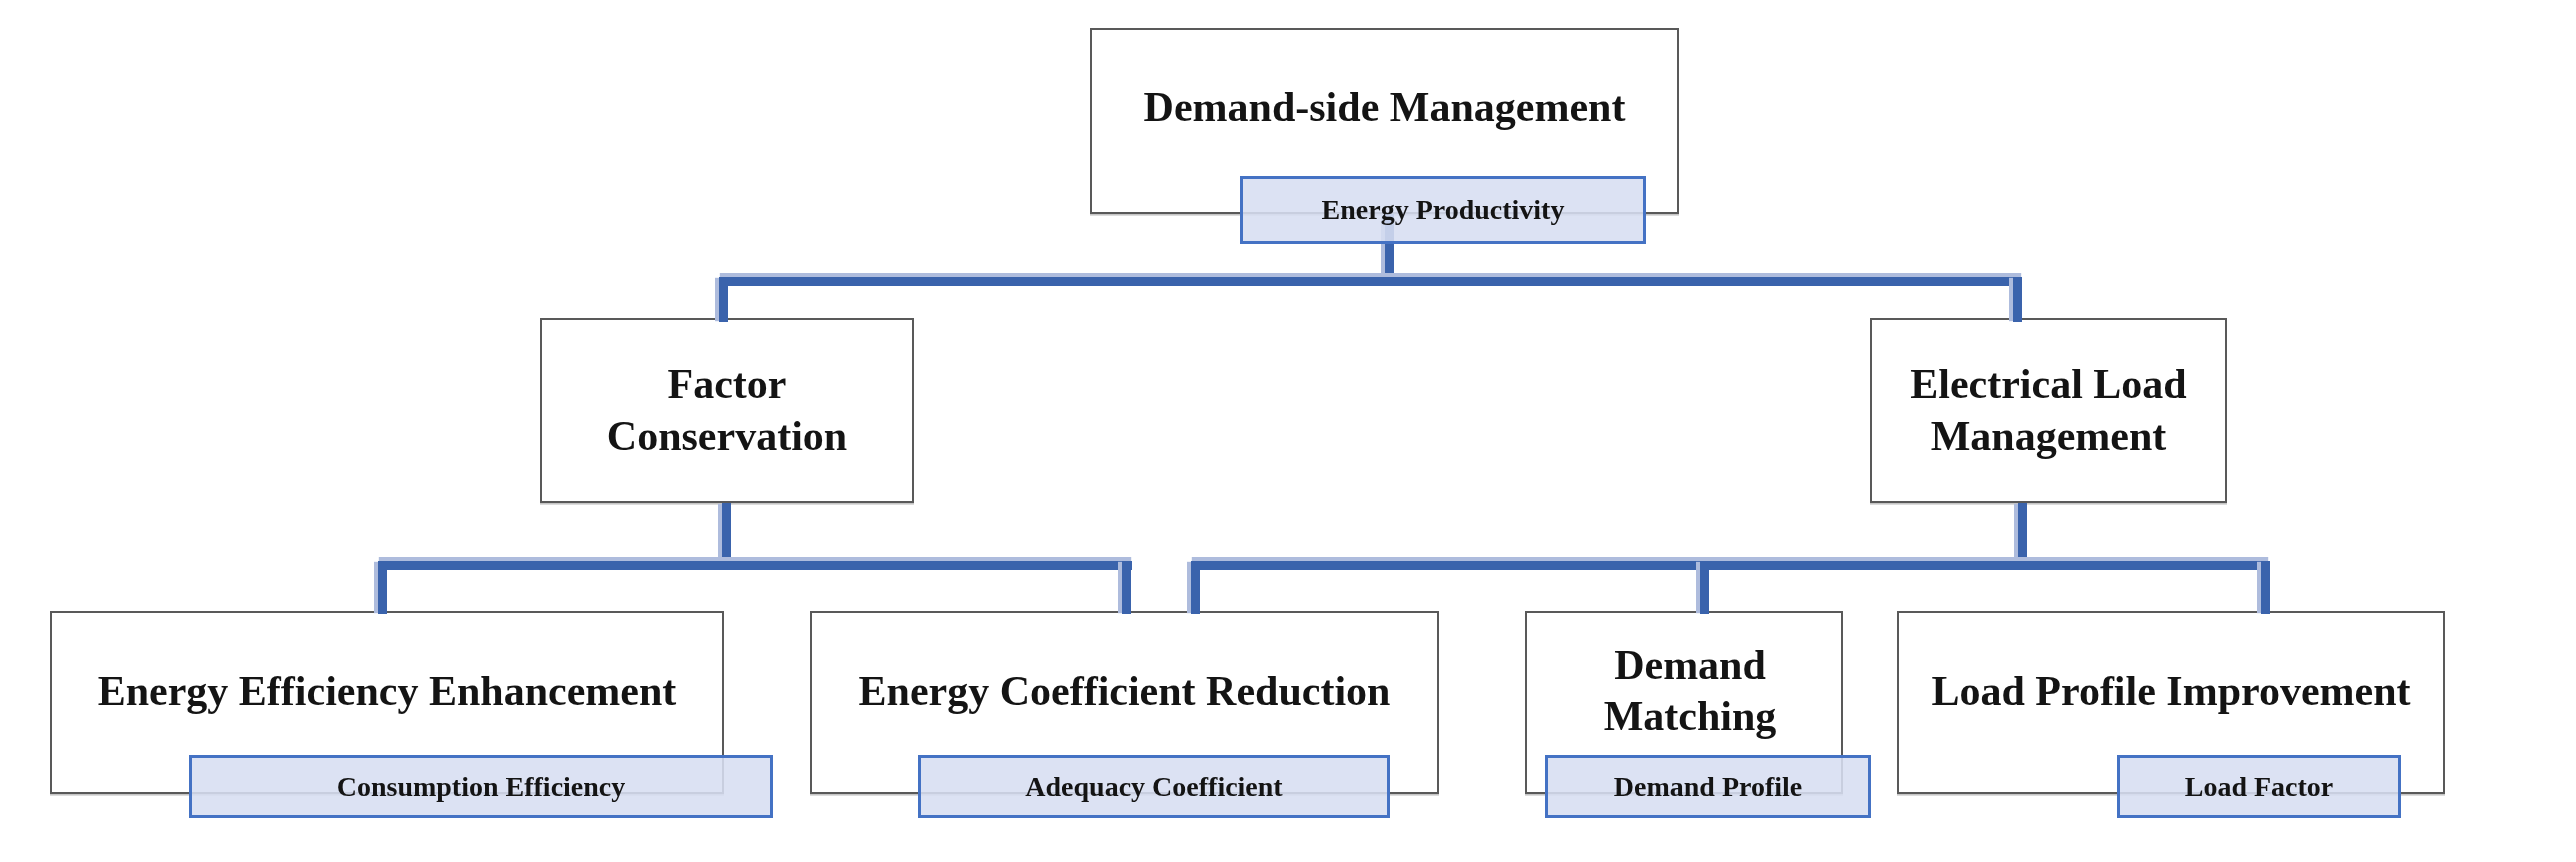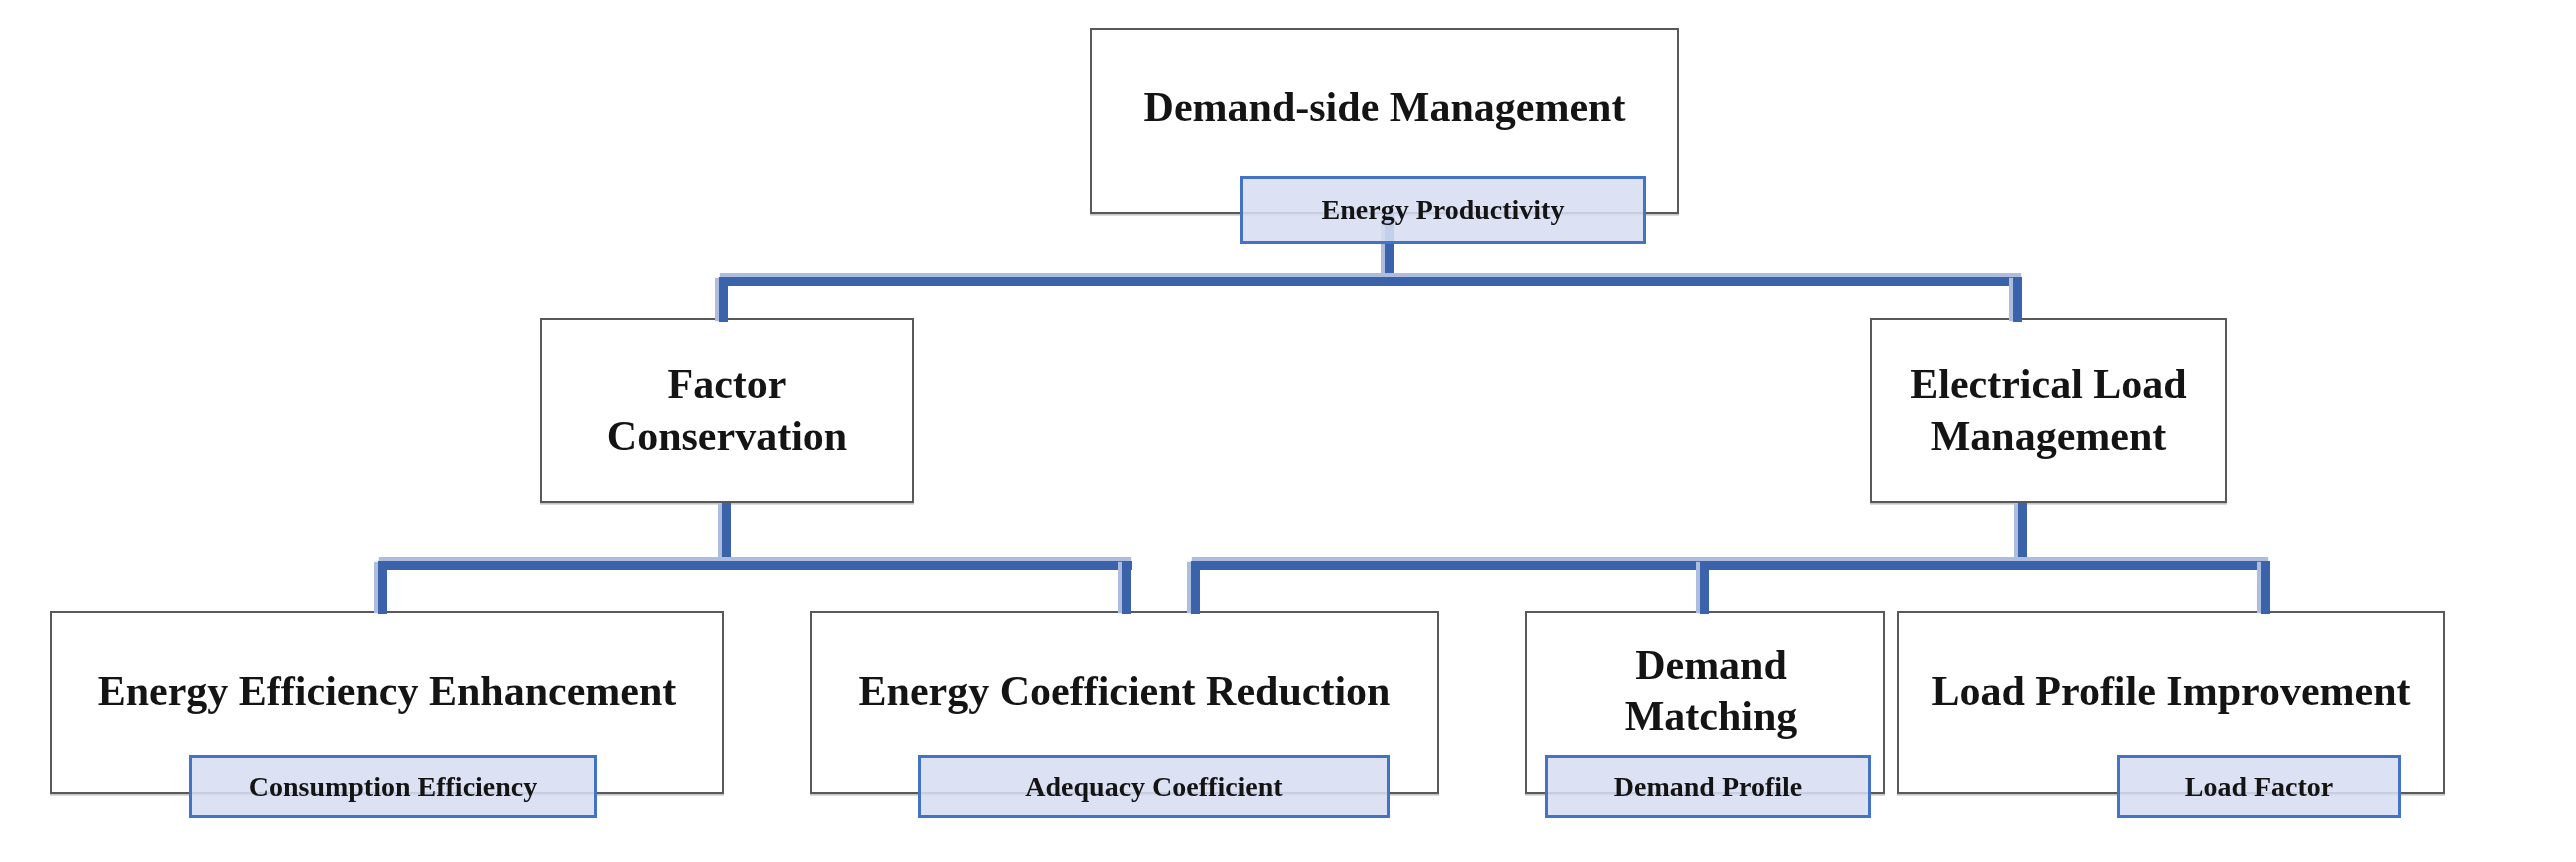--- a/index.html
+++ b/index.html
@@ -84,28 +84,28 @@
     <span class="title">Factor Conservation</span>
   </div>
 
   <div class="box" style="left:1844px;top:318px;width:357px;height:185px;margin-left:26px;">
     <span class="title">Electrical Load Management</span>
   </div>
 
   <div class="box" style="left:50px;top:611px;width:674px;height:183px;padding-bottom:22.4px;">
     <span class="title">Energy Efficiency Enhancement</span>
   </div>
-  <div class="metric" style="left:189px;top:755px;width:408px;height:63px;">Consumption Efficiency</div>
+  <div class="metric" style="left:189px;top:755px;width:584px;height:63px;">Consumption Efficiency</div>
 
   <div class="box" style="left:810px;top:611px;width:629px;height:183px;padding-bottom:22.4px;">
     <span class="title">Energy Coefficient Reduction</span>
   </div>
   <div class="metric" style="left:918px;top:755px;width:472px;height:63px;">Adequacy Coefficient</div>
 
-  <div class="box" style="left:1525px;top:611px;width:360px;height:183px;padding-bottom:22.4px;padding-left:12px;">
+  <div class="box" style="left:1525px;top:611px;width:318px;height:183px;padding-bottom:22.4px;padding-left:12px;">
     <span class="title">Demand Matching</span>
   </div>
   <div class="metric" style="left:1545px;top:755px;width:326px;height:63px;">Demand Profile</div>
 
   <div class="box" style="left:1897px;top:611px;width:548px;height:183px;padding-bottom:22.4px;">
     <span class="title">Load Profile Improvement</span>
   </div>
   <div class="metric" style="left:2117px;top:755px;width:284px;height:63px;">Load Factor</div>
 
 </div>

